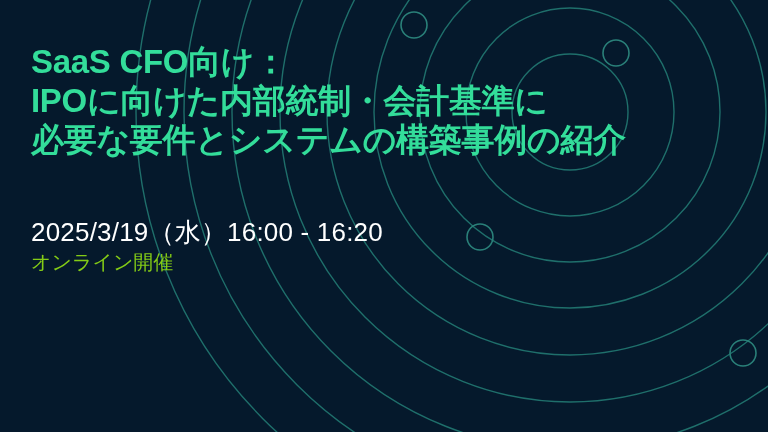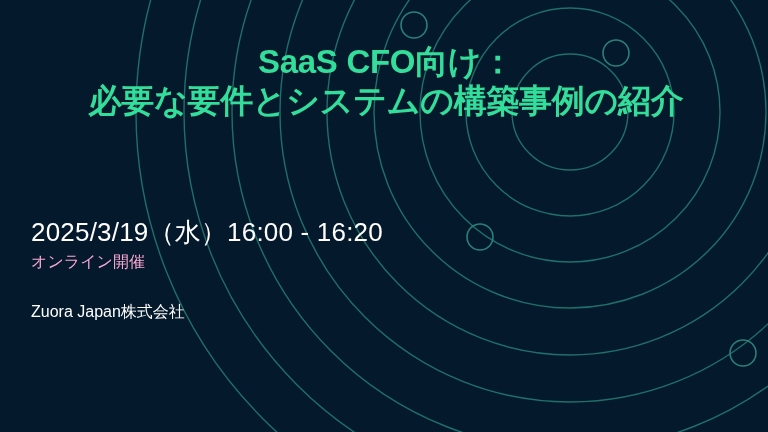--- a/index.html
+++ b/index.html
@@ -45,42 +45,41 @@
     width: 710px;
   }
 
   .title-line {
     color: #33dd9a;
     font-size: 33px;
     font-weight: bold;
     line-height: 39px;
     letter-spacing: -0.3px;
     white-space: nowrap;
-    text-align: center;
   }
 
   .date-block {
     position: absolute;
     left: 31px;
     top: 216px;
   }
 
   .date-line {
     color: #ffffff;
     font-size: 26px;
     font-weight: normal;
     line-height: 32px;
     letter-spacing: 0.2px;
     white-space: nowrap;
     text-align: right;
   }
 
   .venue-line {
-    color: #f9a8d4;
-    font-size: 16px;
+    color: #84cc16;
+    font-size: 20px;
     font-weight: normal;
     line-height: 22px;
     margin-top: 3px;
     white-space: nowrap;
   }
 
   .speaker-block {
     position: absolute;
     left: 31px;
     top: 300px;
@@ -116,26 +115,26 @@
         <circle cx="414" cy="25" r="13"></circle>
         <circle cx="480" cy="237" r="13"></circle>
         <circle cx="743" cy="353" r="13"></circle>
       </g>
   </svg>
 
   <div id="content">
 
     <div class="title-block">
       <div class="title-line">SaaS CFO向け：</div>
+      <div class="title-line">IPOに向けた内部統制・会計基準に</div>
       <div class="title-line">必要な要件とシステムの構築事例の紹介</div>
     </div>
 
     <div class="date-block">
       <div class="date-line">2025/3/19（水）16:00 - 16:20</div>
       <div class="venue-line">オンライン開催</div>
     </div>
 
     <div class="speaker-block">
-      <div class="speaker-line">Zuora Japan株式会社</div>
     </div>
 
   </div>
 </div>
 
 </body></html>

